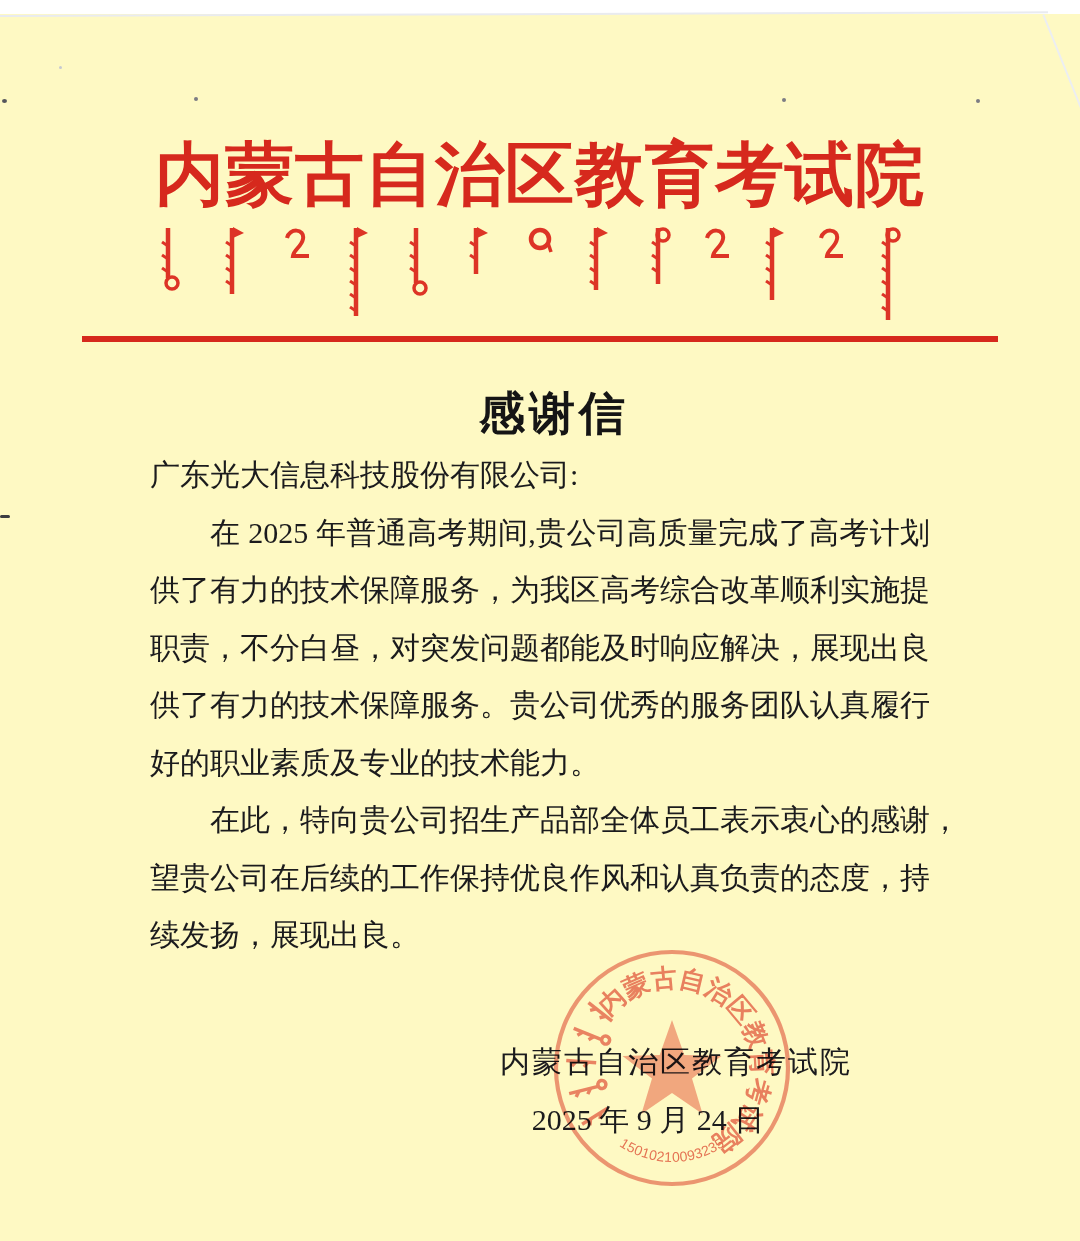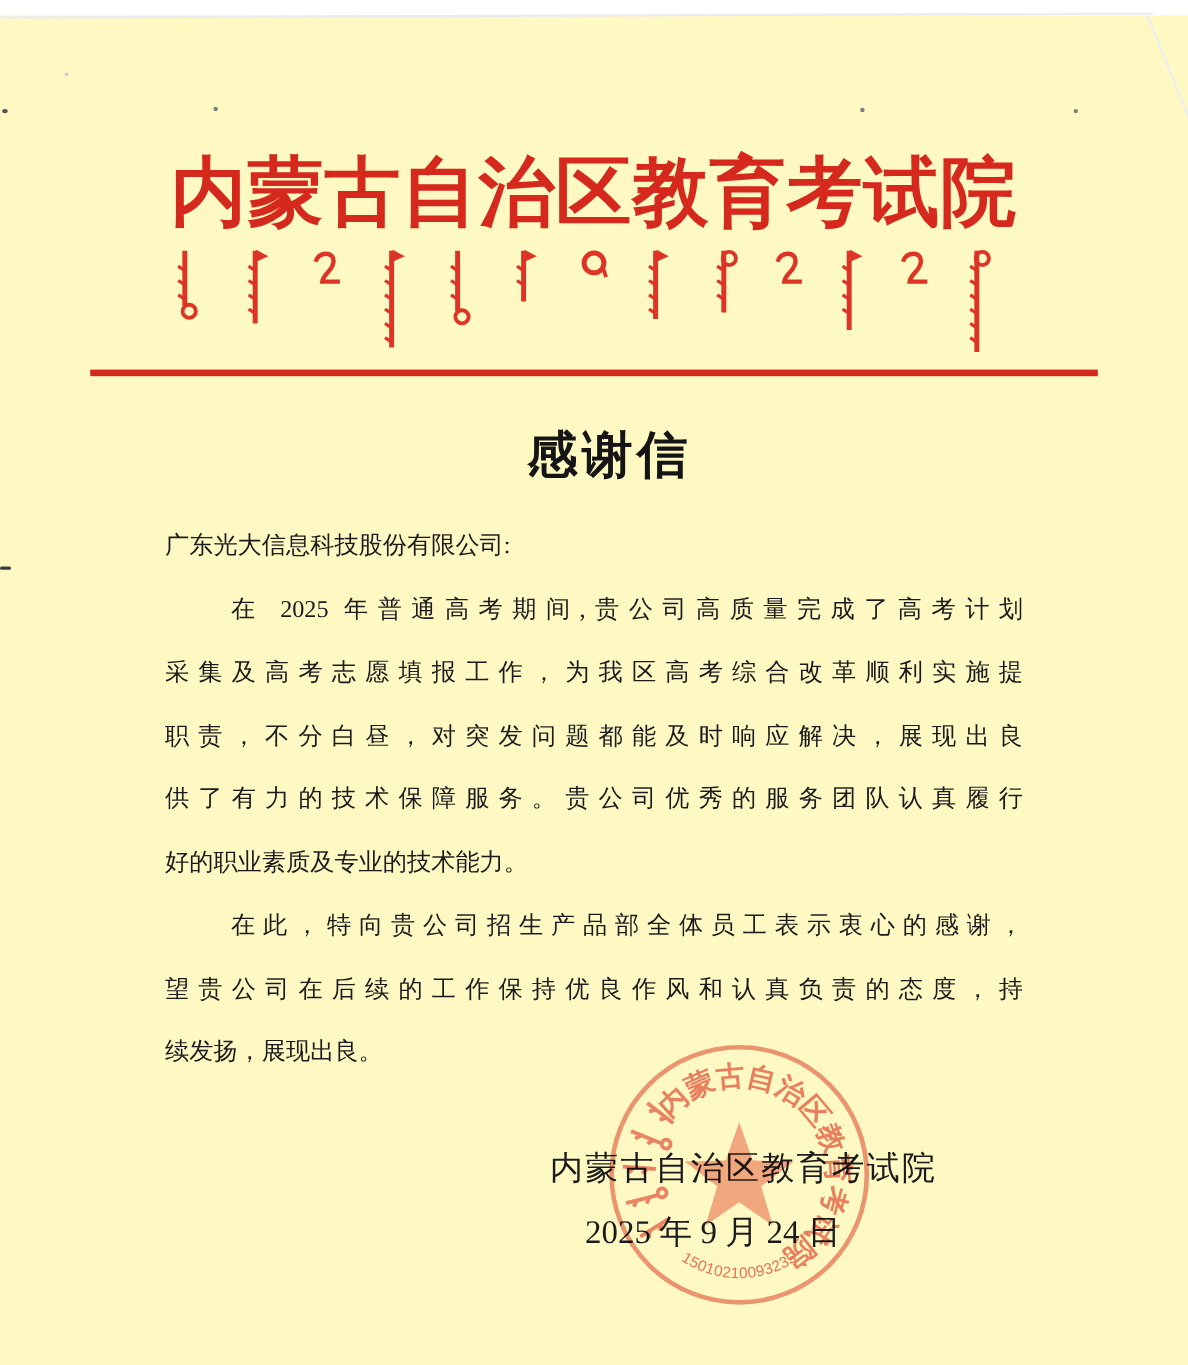--- a/index.html
+++ b/index.html
@@ -29,22 +29,22 @@
   .mong-svg{position:absolute;left:150px;top:222px;}
   .red-rule{position:absolute;left:82px;top:336px;width:916px;height:6px;background:#d6291d;}
   
   .letter-title{
     position:absolute;left:12px;top:383px;width:100%;margin:0;
     text-align:center;font-size:46px;font-weight:bold;color:#151515;
     letter-spacing:4px;text-indent:4px;
   }
   
   #body-lines{
-    position:absolute;left:150px;top:467px;width:780px;
-    font-size:22px;color:#1b1b1d;
+    position:absolute;left:150px;top:446px;width:780px;
+    font-size:30px;color:#1b1b1d;
   }
   .bline{
     width:780px;height:57.5px;line-height:57.5px;
     box-sizing:border-box;white-space:nowrap;letter-spacing:0;
   }
   .bline.indent{padding-left:60px;}
   .bline.justify{text-align:justify;text-align-last:justify;text-justify:inter-character;}
   
   .sig-org{
     position:absolute;left:500px;top:1042px;width:344px;
@@ -138,21 +138,21 @@
         <circle cx="743" cy="13" r="6" stroke="#dd3426" stroke-width="3.5" fill="none"></circle>
       </svg>
     <div class="red-rule"></div>
   </header>
 
   <h2 class="letter-title">感谢信</h2>
 
   <main id="body-lines">
       <div class="bline">广东光大信息科技股份有限公司:</div>
       <div class="bline indent justify">在 2025 年普通高考期间,贵公司高质量完成了高考计划</div>
-      <div class="bline justify">采集及高考志愿填报工作，为我区高考综合改革顺利实施提</div>
+      <div class="bline justify">供了有力的技术保障服务，为我区高考综合改革顺利实施提</div>
       <div class="bline justify">职责，不分白昼，对突发问题都能及时响应解决，展现出良</div>
       <div class="bline justify">供了有力的技术保障服务。贵公司优秀的服务团队认真履行</div>
       <div class="bline">好的职业素质及专业的技术能力。</div>
       <div class="bline indent justify">在此，特向贵公司招生产品部全体员工表示衷心的感谢，</div>
       <div class="bline justify">望贵公司在后续的工作保持优良作风和认真负责的态度，持</div>
       <div class="bline">续发扬，展现出良。</div>
     </main>
 
   <div class="sig-org">内蒙古自治区教育考试院</div>
   <div class="sig-date">2025 年 9 月 24 日</div>

